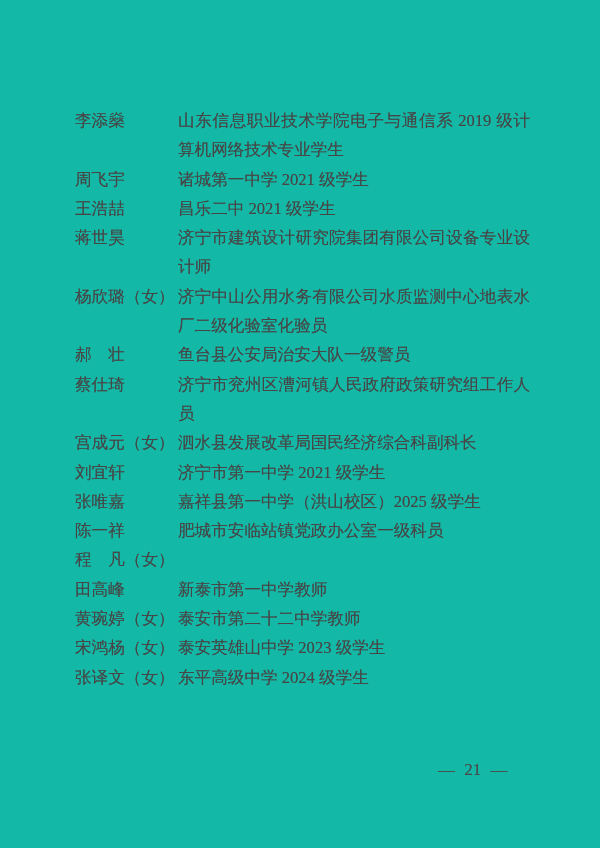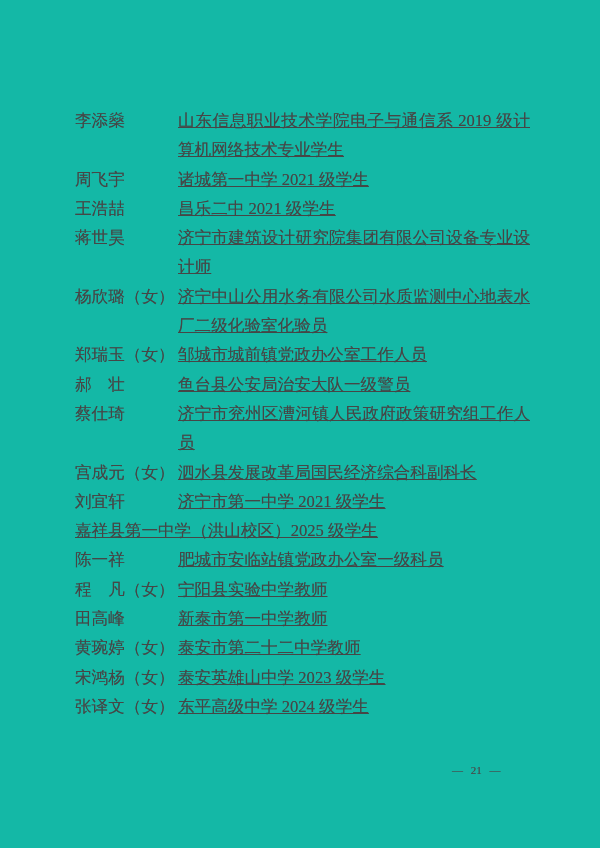--- a/index.html
+++ b/index.html
@@ -35,31 +35,30 @@
     text-shadow: 0 0 0.5px rgba(70,70,70,0.55);
   }
   .desc {
     width: 352px;
     flex: 0 0 352px;
     font-size: 16.6px;
     line-height: 29.3px;
   }
   .desc .line {
     text-shadow: 0 0 0.5px rgba(70,70,70,0.55);
-    text-decoration: underline;
   }
   .desc .line.fill {
     text-align: justify;
     text-align-last: justify;
   }
   .pagenum {
     position: absolute;
     top: 760px;
-    left: 452px;
-    font-size: 11px;
+    left: 438px;
+    font-size: 17px;
     line-height: 20px;
     color: #4a4a4a;
     word-spacing: 5px;
     text-shadow: 0 0 0.5px rgba(70,70,70,0.5);
   }
 </style>
 </head>
 <body>
 
 <div class="page">
@@ -96,26 +95,20 @@
   </div>
 
   <div class="entry">
     <div class="name">杨欣璐（女）</div>
     <div class="desc">
           <div class="line fill">济宁中山公用水务有限公司水质监测中心地表水</div>
           <div class="line">厂二级化验室化验员</div>
         </div>
   </div>
 
-  <div class="entry">
-    <div class="name">郑瑞玉（女）</div>
-    <div class="desc">
-          <div class="line">邹城市城前镇党政办公室工作人员</div>
-        </div>
-  </div>
 
   <div class="entry">
     <div class="name">郝　壮</div>
     <div class="desc">
           <div class="line">鱼台县公安局治安大队一级警员</div>
         </div>
   </div>
 
   <div class="entry">
     <div class="name">蔡仕琦</div>
@@ -134,37 +127,35 @@
 
 
   <div class="entry">
     <div class="name">刘宜轩</div>
     <div class="desc">
           <div class="line">济宁市第一中学 2021 级学生</div>
         </div>
   </div>
 
   <div class="entry">
+    <div class="name">张唯嘉</div>
     <div class="desc">
           <div class="line">嘉祥县第一中学（洪山校区）2025 级学生</div>
         </div>
   </div>
 
   <div class="entry">
     <div class="name">陈一祥</div>
     <div class="desc">
           <div class="line">肥城市安临站镇党政办公室一级科员</div>
         </div>
   </div>
 
   <div class="entry">
     <div class="name">程　凡（女）</div>
-    <div class="desc">
-          <div class="line">宁阳县实验中学教师</div>
-        </div>
   </div>
 
   <div class="entry">
     <div class="name">田高峰</div>
     <div class="desc">
           <div class="line">新泰市第一中学教师</div>
         </div>
   </div>
 
   <div class="entry">

